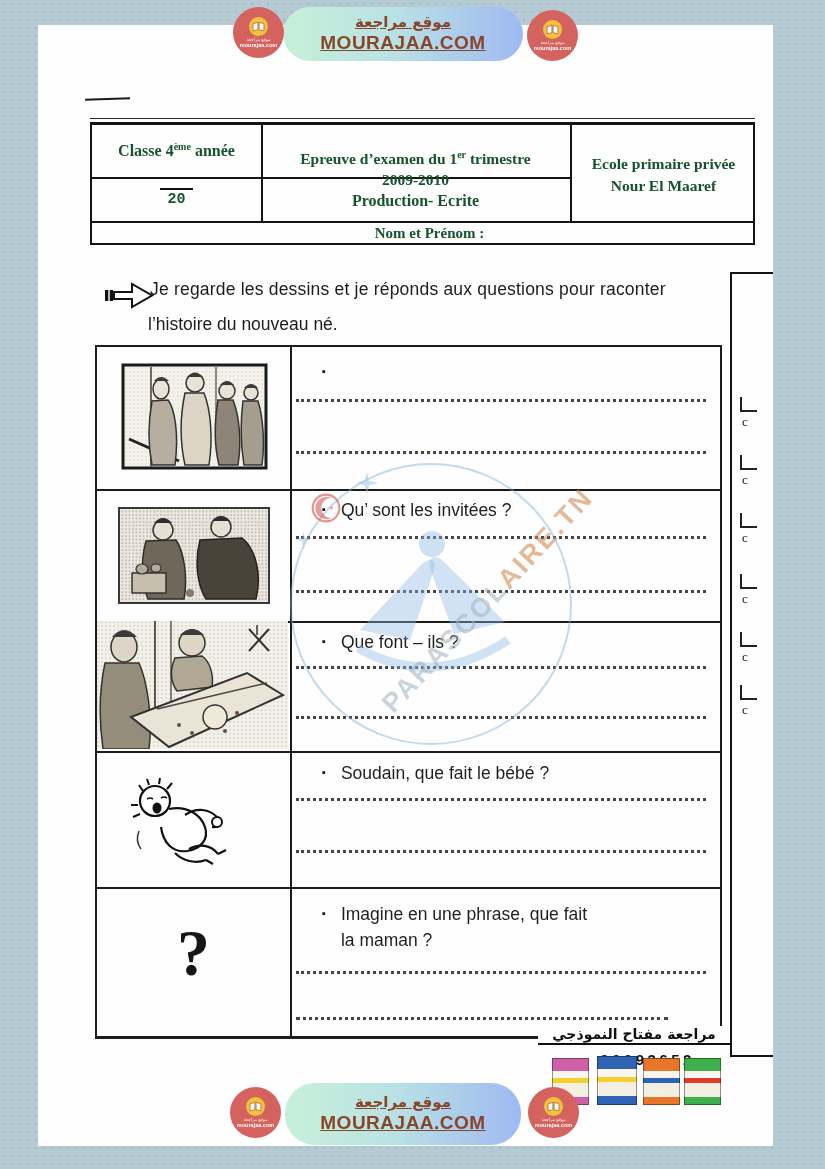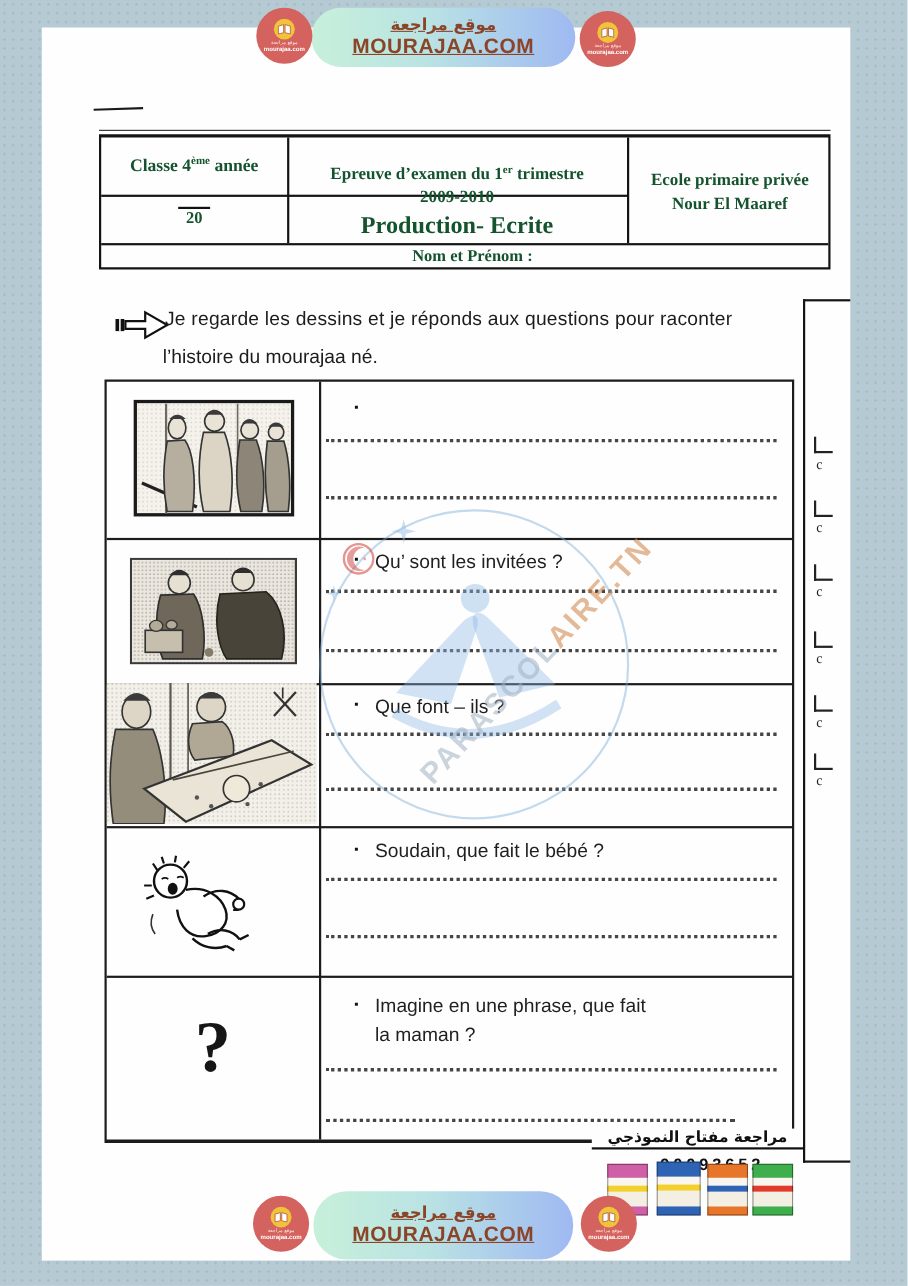--- a/index.html
+++ b/index.html
@@ -35,24 +35,24 @@
   
   .ht{left:90px;top:122px;width:665px;height:123px;border:2px solid #141414;border-top-width:3px;box-sizing:border-box;z-index:2;
       font-family:"Liberation Serif",serif;color:#14532d;}
   .ht::before{content:"";position:absolute;left:-2px;right:-2px;top:-7px;border-top:1.5px solid #2a2a2a;}
   .ht .v1{position:absolute;left:169px;top:0;height:96px;border-left:2px solid #141414;}
   .ht .v2{position:absolute;left:478px;top:0;height:96px;border-left:2px solid #141414;}
   .ht .h1{position:absolute;left:0;top:52px;width:478px;border-top:2px solid #141414;}
   .ht .h2{position:absolute;left:0;top:96px;width:100%;border-top:2.5px solid #141414;}
   .ht .cell{position:absolute;text-align:center;font-weight:bold;}
   .c-classe{left:0;top:0;width:169px;padding-top:16px;font-size:16px;}
-  .c-score{left:0;top:52px;width:169px;padding-top:14px;font-size:15px;}
+  .c-score{left:0;top:52px;width:169px;padding-top:14px;font-size:15px;font-family:Liberation Mono, monospace;}
   .score-val{border-top:2px solid #111;padding:1px 7px 0 7px;}
   .c-exam{left:169px;top:0;width:309px;padding-top:23px;font-size:15.5px;line-height:1.35;}
-  .c-subject{left:169px;top:52px;width:309px;padding-top:15px;font-size:22px;}
+  .c-subject{left:169px;top:52px;width:309px;padding-top:15px;font-size:16px;}
   .c-school{left:478px;top:0;width:187px;padding-top:28px;font-size:15.5px;line-height:1.4;}
   .c-name{left:0;top:96px;width:100%;text-align:left;padding:4px 0 0 7px;font-size:15px;}
   .suptxt{font-size:10px;vertical-align:super;}
 
   
   .instr-arrow{left:103px;top:280px;z-index:2;}
   .instr-l1{left:150px;top:279px;font-size:17.5px;color:#1c1c1c;z-index:2;letter-spacing:.2px;}
   .instr-l2{left:148px;top:314px;font-size:17.5px;color:#1c1c1c;z-index:2;}
 
   
@@ -148,21 +148,21 @@
 </div>
 
 <div class="abs instr-arrow">
   <svg width="52" height="30" viewBox="0 0 52 30">
     <rect x="2" y="10" width="8" height="11" fill="#111"></rect>
     <line x1="6" y1="10" x2="6" y2="21" stroke="#fff" stroke-width="1.4"></line>
     <polygon points="11,12 29,12 29,4 49,15.5 29,27 29,19 11,19" fill="#fff" stroke="#111" stroke-width="2"></polygon>
   </svg>
 </div>
 <div class="abs instr-l1">Je regarde les dessins et je réponds aux questions pour raconter</div>
-<div class="abs instr-l2">l’histoire du mourajaa né.</div>
+<div class="abs instr-l2">l’histoire du nouveau né.</div>
 
 <div class="abs mt">
   <div class="vdiv"></div>
   <div class="rline" style="top:142px;"></div>
   <div class="rline" style="top:274px;"></div>
   <div class="rline" style="top:404px;"></div>
   <div class="rline" style="top:540px;"></div>
 
   <div class="q-row" style="top:0;height:142px;">
     <div class="q-img">

